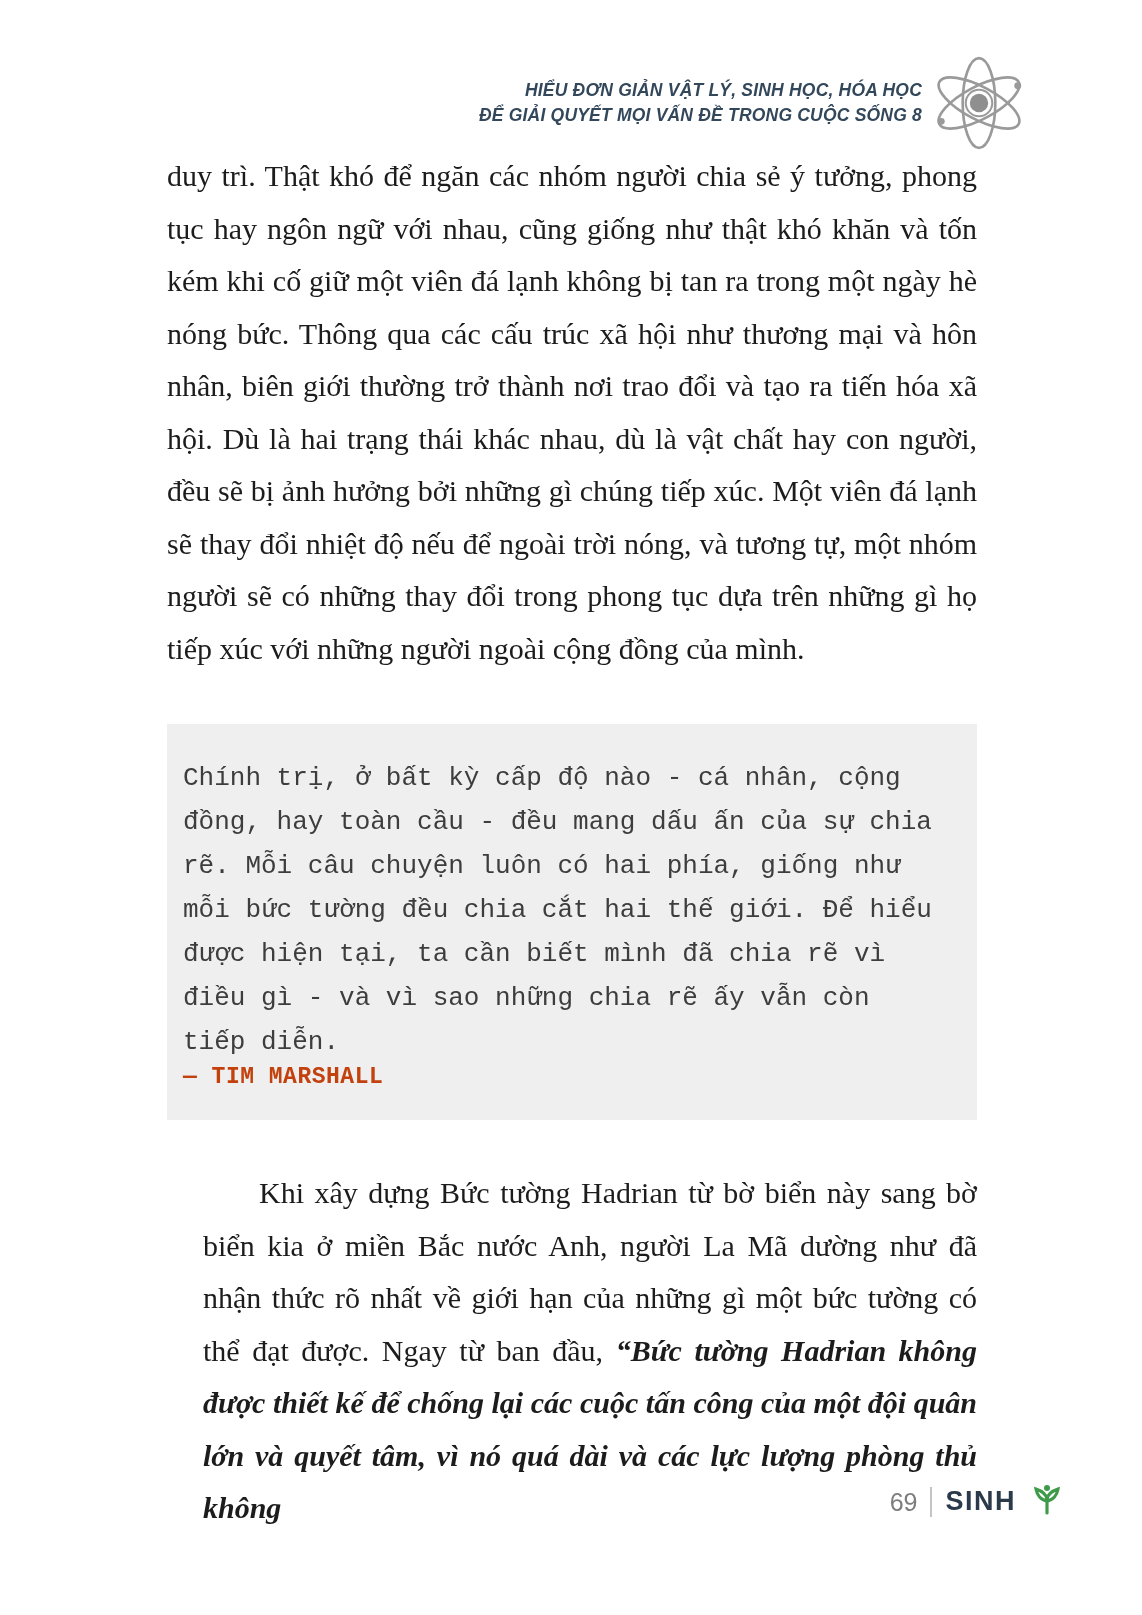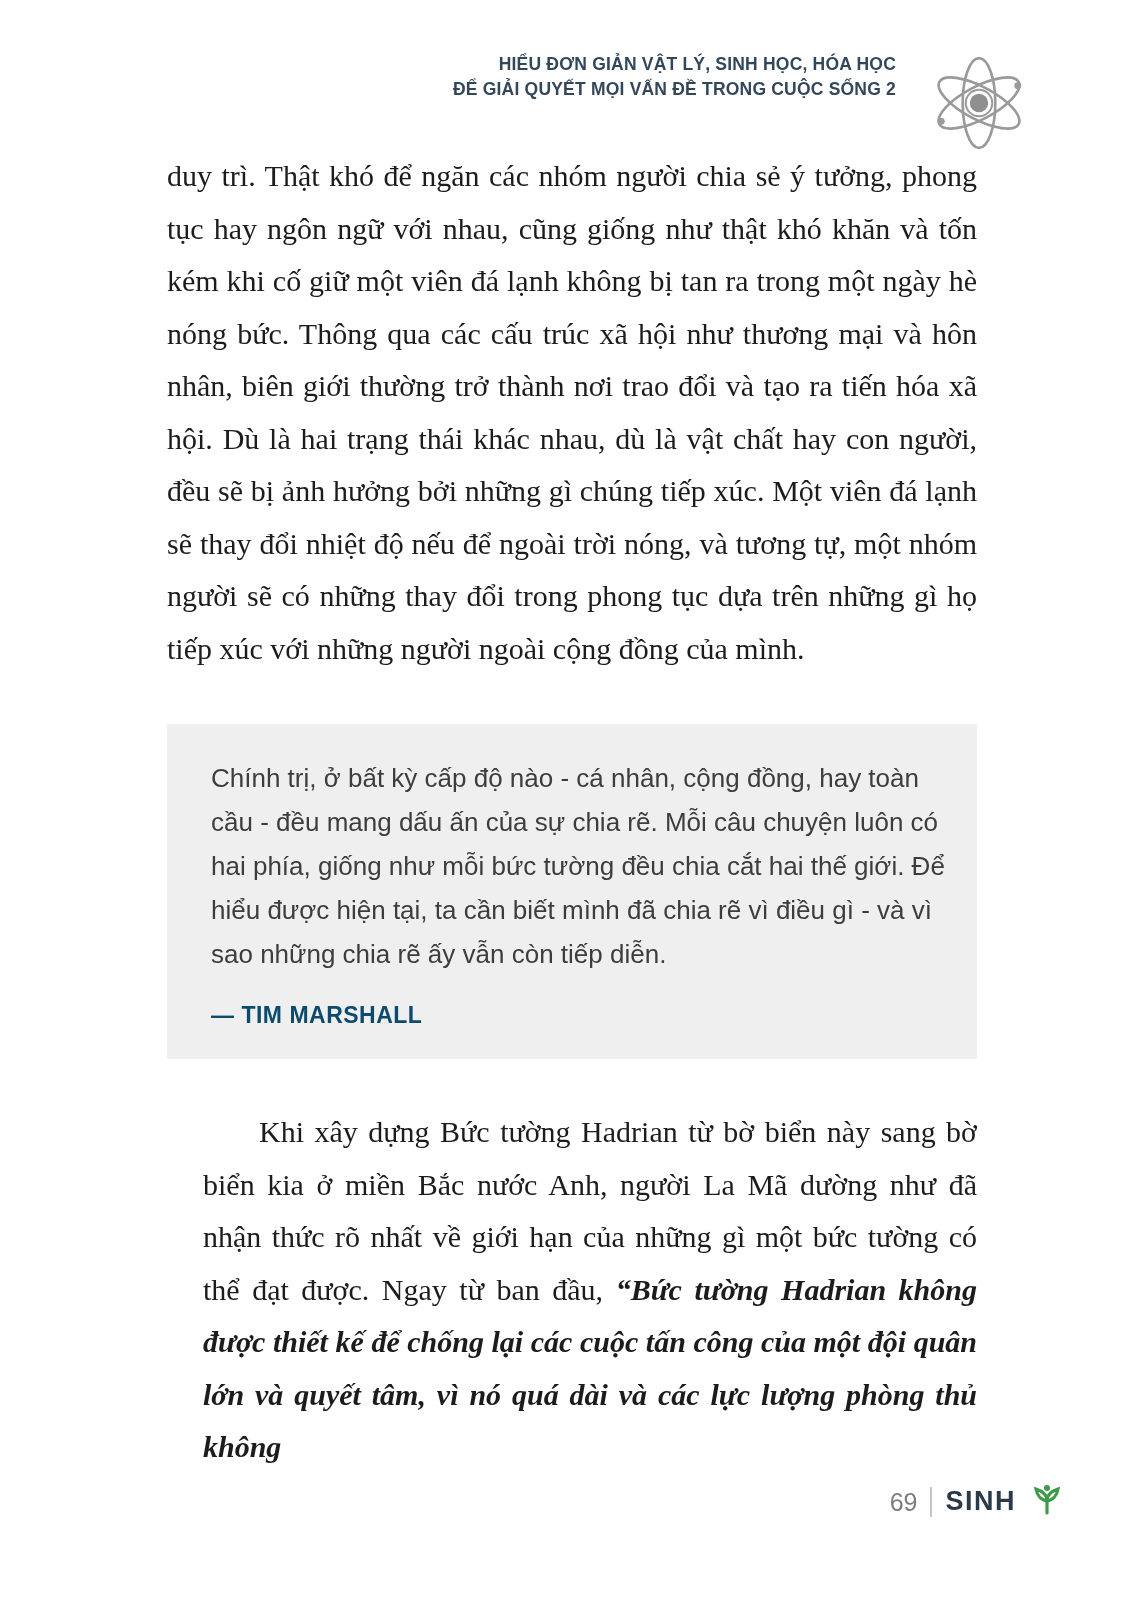--- a/index.html
+++ b/index.html
@@ -14,21 +14,23 @@
     font-family: "Liberation Serif", serif;
     color: #1a1a1a;
   }
 
   
   .header {
     position: absolute;
     top: 52px;
     right: 112px;
     display: flex;
-    gap: 32px;
+    align-items: center;
+    gap: 6px;
+    font-style: italic;
   }
   .header-text {
     text-align: right;
     font-family: "Liberation Sans", sans-serif;
     font-weight: bold;
     font-size: 17.5px;
     line-height: 25px;
     color: #33475b;
     letter-spacing: 0.2px;
   }
@@ -50,35 +52,34 @@
   .body-paragraph.indented { text-indent: 56px; }
   .italic-quote {
     font-style: italic;
     font-weight: bold;
   }
 
   
   .quote-box {
     margin-top: 49px;
     background: #efefef;
-    padding: 32px 30px 30px 44px;
-    font-family: Liberation Sans, sans-serif;
+    padding: 32px 30px 30px 16px;
+    font-family: Liberation Mono, monospace;
   }
   .quote-text {
     font-size: 26px;
     line-height: 44px;
     color: #3d3d3d;
     text-align: left;
   }
   .quote-attribution {
-    margin-top: 26px;
     font-size: 23px;
     font-weight: bold;
     letter-spacing: 0.5px;
-    color: #0c4a6e;
+    color: #c2410c;
   }
 
   .paragraph-2 { margin-top: 47px; margin-left: 36px; }
 
   
   .footer {
     position: absolute;
     right: 77px;
     bottom: 98px;
     display: flex;
@@ -97,21 +98,21 @@
   .ymate-logo-wrap { width: 36px; height: 36px; }
 </style>
 </head>
 <body>
 
 <div class="page">
 
   <div class="header">
     <div class="header-text">
       <div>HIỂU ĐƠN GIẢN VẬT LÝ, SINH HỌC, HÓA HỌC</div>
-      <div>ĐỂ GIẢI QUYẾT MỌI VẤN ĐỀ TRONG CUỘC SỐNG 2</div>
+      <div>ĐỂ GIẢI QUYẾT MỌI VẤN ĐỀ TRONG CUỘC SỐNG 8</div>
     </div>
     <div class="atom-icon-wrap">
       <svg viewBox="0 0 100 100" width="102" height="102" aria-hidden="true">
         <g fill="none" stroke="#9a9a9a" stroke-width="2.6">
           <ellipse cx="50" cy="50" rx="44" ry="16" transform="rotate(-28 50 50)"></ellipse>
           <ellipse cx="50" cy="50" rx="44" ry="16" transform="rotate(28 50 50)"></ellipse>
           <ellipse cx="50" cy="50" rx="44" ry="16" transform="rotate(90 50 50)"></ellipse>
         </g>
         <circle cx="50" cy="50" r="13" fill="none" stroke="#9a9a9a" stroke-width="2"></circle>
         <circle cx="50" cy="50" r="9" fill="#8f8f8f"></circle>

